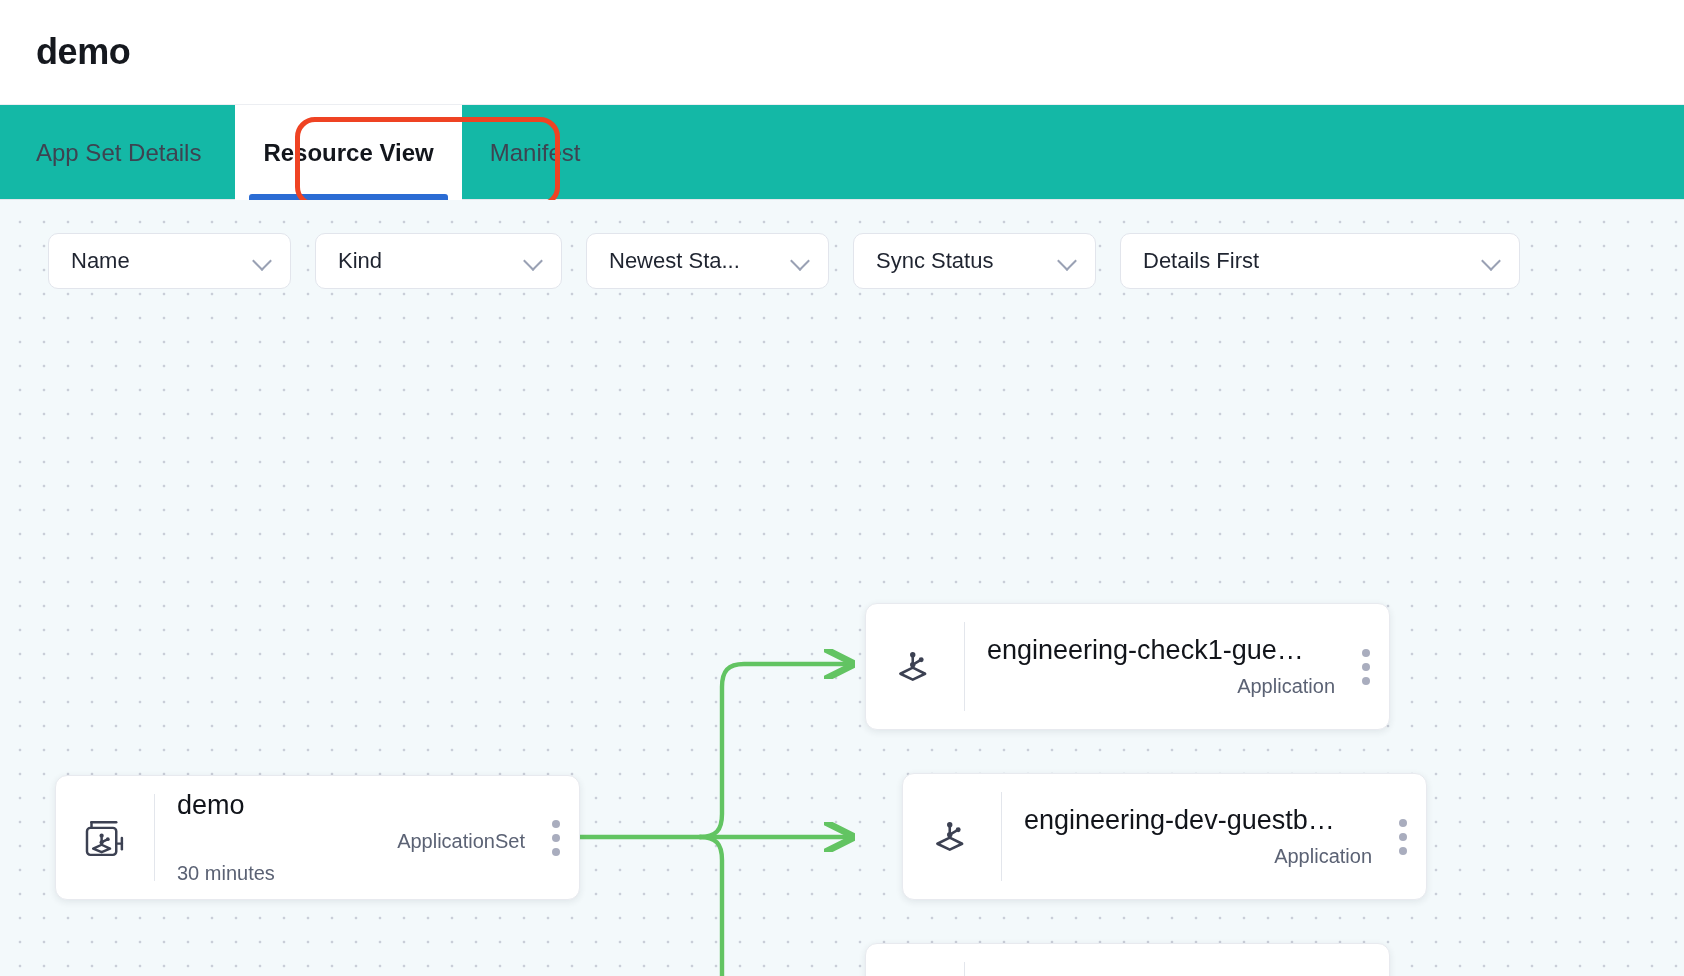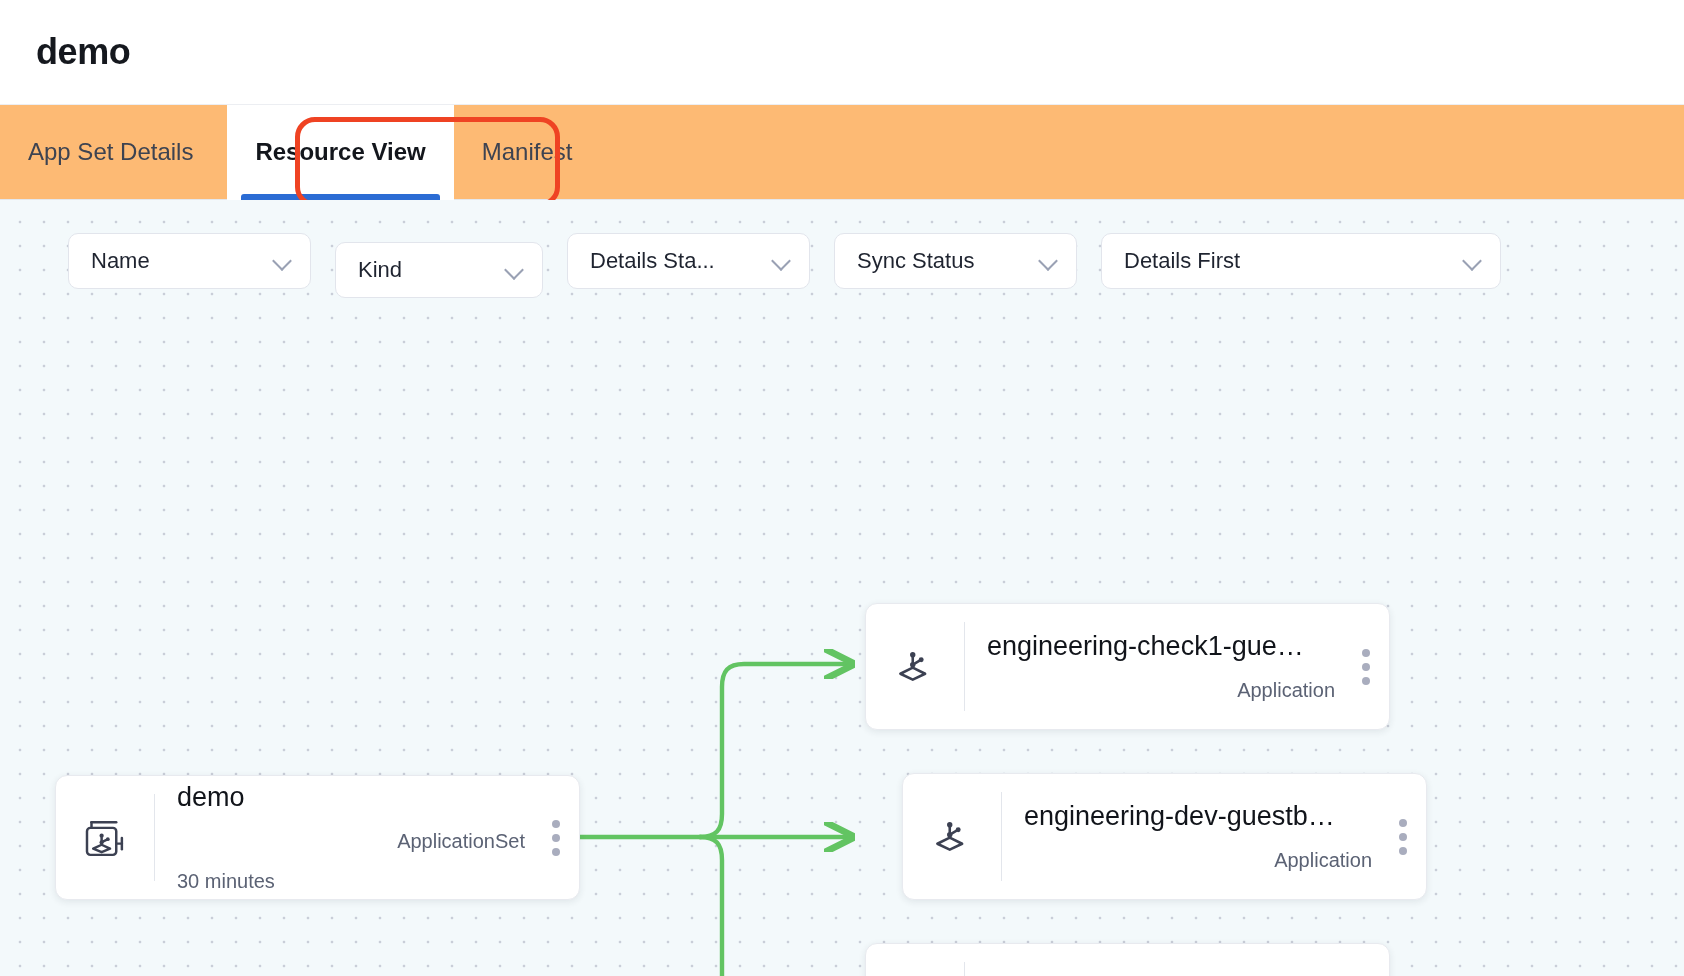--- a/index.html
+++ b/index.html
@@ -37,23 +37,22 @@
     color: #15181e;
     letter-spacing: -0.4px;
   }
 
   
   .tabbar {
     height: 95px;
     flex: 0 0 95px;
     position: relative;
     display: flex;
-    align-items: center;
-    padding: 0 28px;
-    background: #fdba74;
+    padding: 0 36px;
+    background: #14b8a6;
     border-bottom: 1px solid #e4e7ec;
   }
   .tab {
     position: relative;
     height: 95px;
     display: flex;
     align-items: center;
     padding: 0 28px;
     font-size: 24px;
     color: #3d4351;
@@ -95,42 +94,42 @@
     background-color: #f3f9fb;
     background-image: radial-gradient(#c9ced8 1.5px, transparent 1.6px);
     background-size: 24px 24px;
     background-position: 8px 10px;
     overflow: hidden;
   }
 
   
   .filters {
     position: absolute;
-    left: 68px;
+    left: 48px;
     top: 33px;
     display: flex;
     gap: 24px;
     z-index: 5;
   }
   .filter {
     height: 56px;
     background: #ffffff;
     border: 1px solid #e2e5ec;
     border-radius: 10px;
     display: flex;
     align-items: center;
     justify-content: space-between;
     padding: 0 18px 0 22px;
     font-size: 22px;
     color: #1f2430;
     cursor: pointer;
     white-space: nowrap;
   }
   .filter.w-name   { width: 243px; }
-  .filter.w-kind   { width: 208px; margin-top: 9px; }
+  .filter.w-kind   { width: 247px; }
   .filter.w-health { width: 243px; }
   .filter.w-sync   { width: 243px; }
   .filter.w-sort   { width: 400px; }
   .chev {
     width: 18px; height: 18px;
     flex: 0 0 18px;
     margin-left: 12px;
     position: relative;
   }
   .chev::before {
@@ -176,21 +175,21 @@
     background: #e3e6ec;
     flex: 0 0 1px;
   }
   .node-body {
     flex: 1 1 auto;
     min-width: 0;
     padding: 0 8px 0 22px;
     display: flex;
     flex-direction: column;
     justify-content: center;
-    gap: 14px;
+    gap: 6px;
   }
   .node-name {
     font-size: 27px;
     color: #11141a;
     white-space: nowrap;
     overflow: hidden;
     line-height: 1.24;
   }
   .node-kind {
     font-size: 20px;
@@ -255,21 +254,21 @@
     <div class="filters">
       <div class="filter w-name">
         <span>Name</span>
         <span class="chev"></span>
       </div>
       <div class="filter w-kind">
         <span>Kind</span>
         <span class="chev"></span>
       </div>
       <div class="filter w-health">
-        <span>Details Sta...</span>
+        <span>Newest Sta...</span>
         <span class="chev"></span>
       </div>
       <div class="filter w-sync">
         <span>Sync Status</span>
         <span class="chev"></span>
       </div>
       <div class="filter w-sort">
         <span>Details First</span>
         <span class="chev"></span>
       </div>

